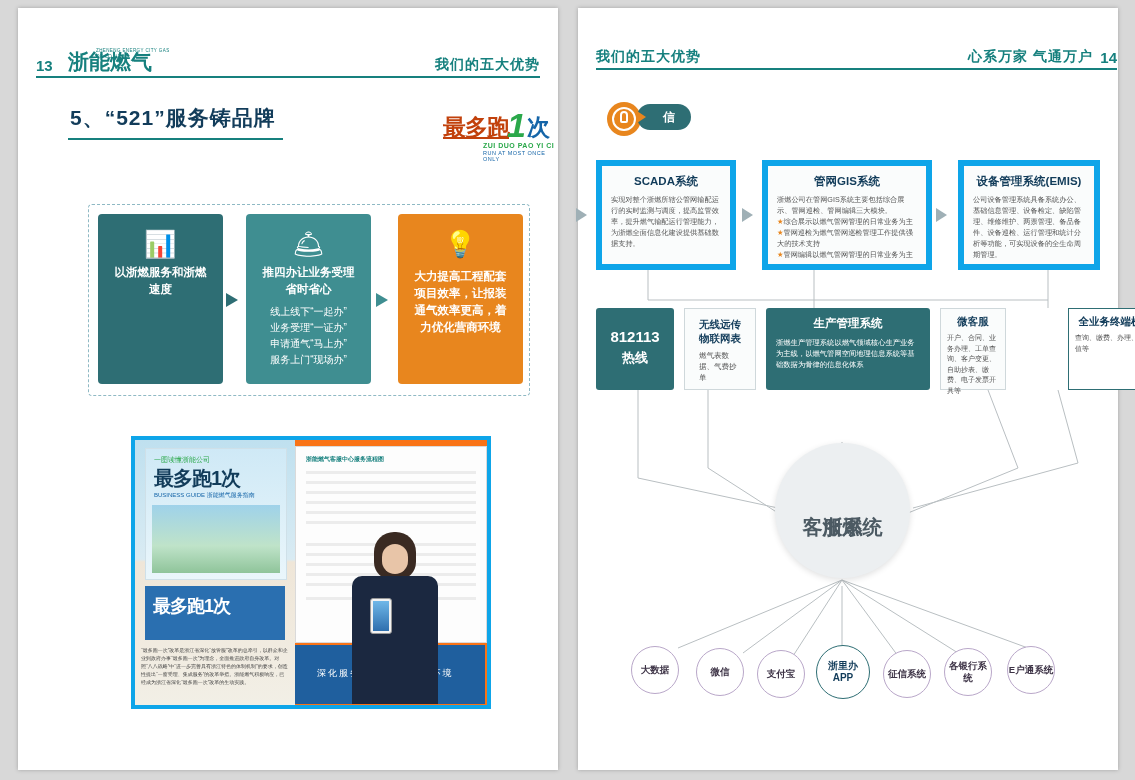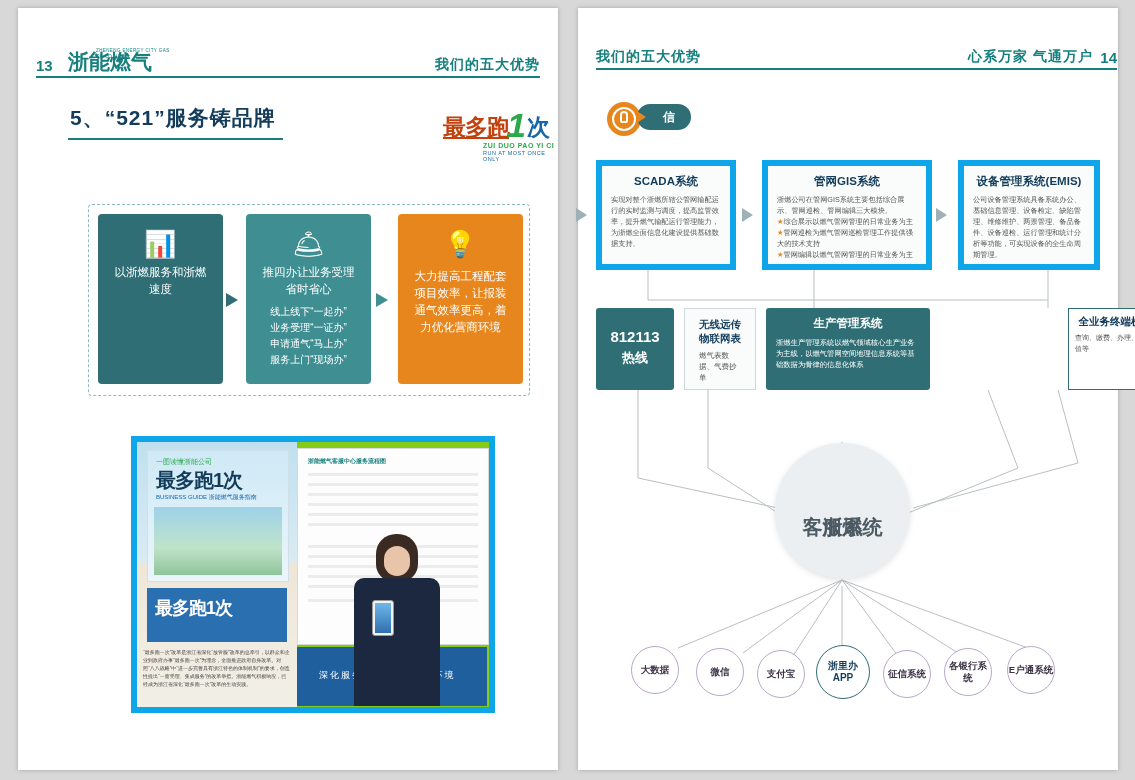--- a/index.html
+++ b/index.html
@@ -29,28 +29,28 @@
   .run-logo .sub{position:absolute;left:40px;top:34px;font-size:7px;color:#2aa84a;font-weight:bold;letter-spacing:.5px;}
   .run-logo .sub2{position:absolute;left:40px;top:42px;font-size:5.5px;color:#1565a8;letter-spacing:.5px;}
 
   .dashbox{position:absolute;left:70px;top:196px;width:440px;height:190px;border:1px dashed #8fb9c4;border-radius:4px;}
 
   .card{position:absolute;top:206px;width:125px;height:170px;border-radius:4px;box-sizing:border-box;padding:10px 12px;color:#fff;}
   .card.c1{left:80px;background:#2e6e74;}
   .card.c2{left:228px;background:#3f8e91;}
   .card.c3{left:380px;background:#e8861e;}
   .card .ico{height:40px;text-align:center;font-size:26px;line-height:40px;}
-  .card .ttl{font-size:11.5px;font-weight:normal;line-height:17px;text-align:center;}
+  .card .ttl{font-size:11.5px;font-weight:bold;line-height:17px;text-align:center;}
   .card .body{font-size:10px;line-height:16px;text-align:center;margin-top:6px;}
   .arrow{position:absolute;top:285px;width:0;height:0;border-top:7px solid transparent;border-bottom:7px solid transparent;border-left:12px solid #2e6e74;}
   .arrow.a1{left:208px;}
   .arrow.a2{left:358px;border-left-color:#3f8e91;}
 
   
-  .photo{position:absolute;left:113px;top:428px;width:352px;height:265px;border:6px solid #0ea5e9;background:#84cc16;overflow:hidden;}
+  .photo{position:absolute;left:113px;top:428px;width:352px;height:265px;border:4px solid #0ea5e9;background:#f97316;overflow:hidden;}
   .ph-left{position:absolute;left:0;top:0;width:160px;height:265px;background:linear-gradient(180deg,#bfe0ef 0%,#d9ebf3 45%,#efe6d8 46%,#f2efe6 100%);}
   .ph-bann{position:absolute;left:10px;top:8px;width:140px;height:130px;background:linear-gradient(180deg,#cfe9f6,#eaf6fb);border:1px solid #cfe0e8;}
   .ph-bann .l1{position:absolute;left:8px;top:6px;font-size:7px;color:#2aa84a;}
   .ph-bann .l2{position:absolute;left:8px;top:16px;font-size:20px;font-weight:bold;color:#123c5a;letter-spacing:-1px;}
   .ph-bann .l3{position:absolute;left:8px;top:42px;font-size:6px;color:#1565a8;}
   .ph-bann .pic{position:absolute;left:6px;top:56px;right:6px;bottom:6px;background:linear-gradient(180deg,#9fd2ea 0%,#bfe3c9 60%,#8fc49a 100%);}
   .ph-bann2{position:absolute;left:10px;top:146px;width:140px;height:54px;background:#2a6fb0;}
   .ph-bann2 .t{position:absolute;left:8px;top:8px;font-size:18px;color:#fff;font-weight:bold;letter-spacing:-1px;}
   .ph-txt{position:absolute;left:6px;top:206px;width:148px;font-size:5px;line-height:8px;color:#444;}
   .ph-board{position:absolute;left:160px;top:6px;width:190px;height:195px;background:#fdfdfd;border:1px solid #dadada;}
@@ -268,20 +268,24 @@
   <div class="midbox m2">
     <div class="h">无线远传物联网表</div>
     <div class="b">燃气表数据、气费抄单</div>
   </div>
 
   <div class="midbox m3">
     <div class="h">生产管理系统</div>
     <div class="b">浙燃生产管理系统以燃气领域核心生产业务为主线，以燃气管网空间地理信息系统等基础数据为骨律的信息化体系</div>
   </div>
 
+  <div class="midbox m4">
+    <div class="h">微客服</div>
+    <div class="b">开户、合同、业务办理、工单查询、客户变更、自助抄表、缴费、电子发票开具等</div>
+  </div>
 
   <div class="midbox m5">
     <div class="h">全业务终端机</div>
     <div class="b">查询、缴费、办理、充值等</div>
   </div>
 
   <div class="hub">
     <span>
       <span>浙燃</span><br>
       <span>客服系统</span>

